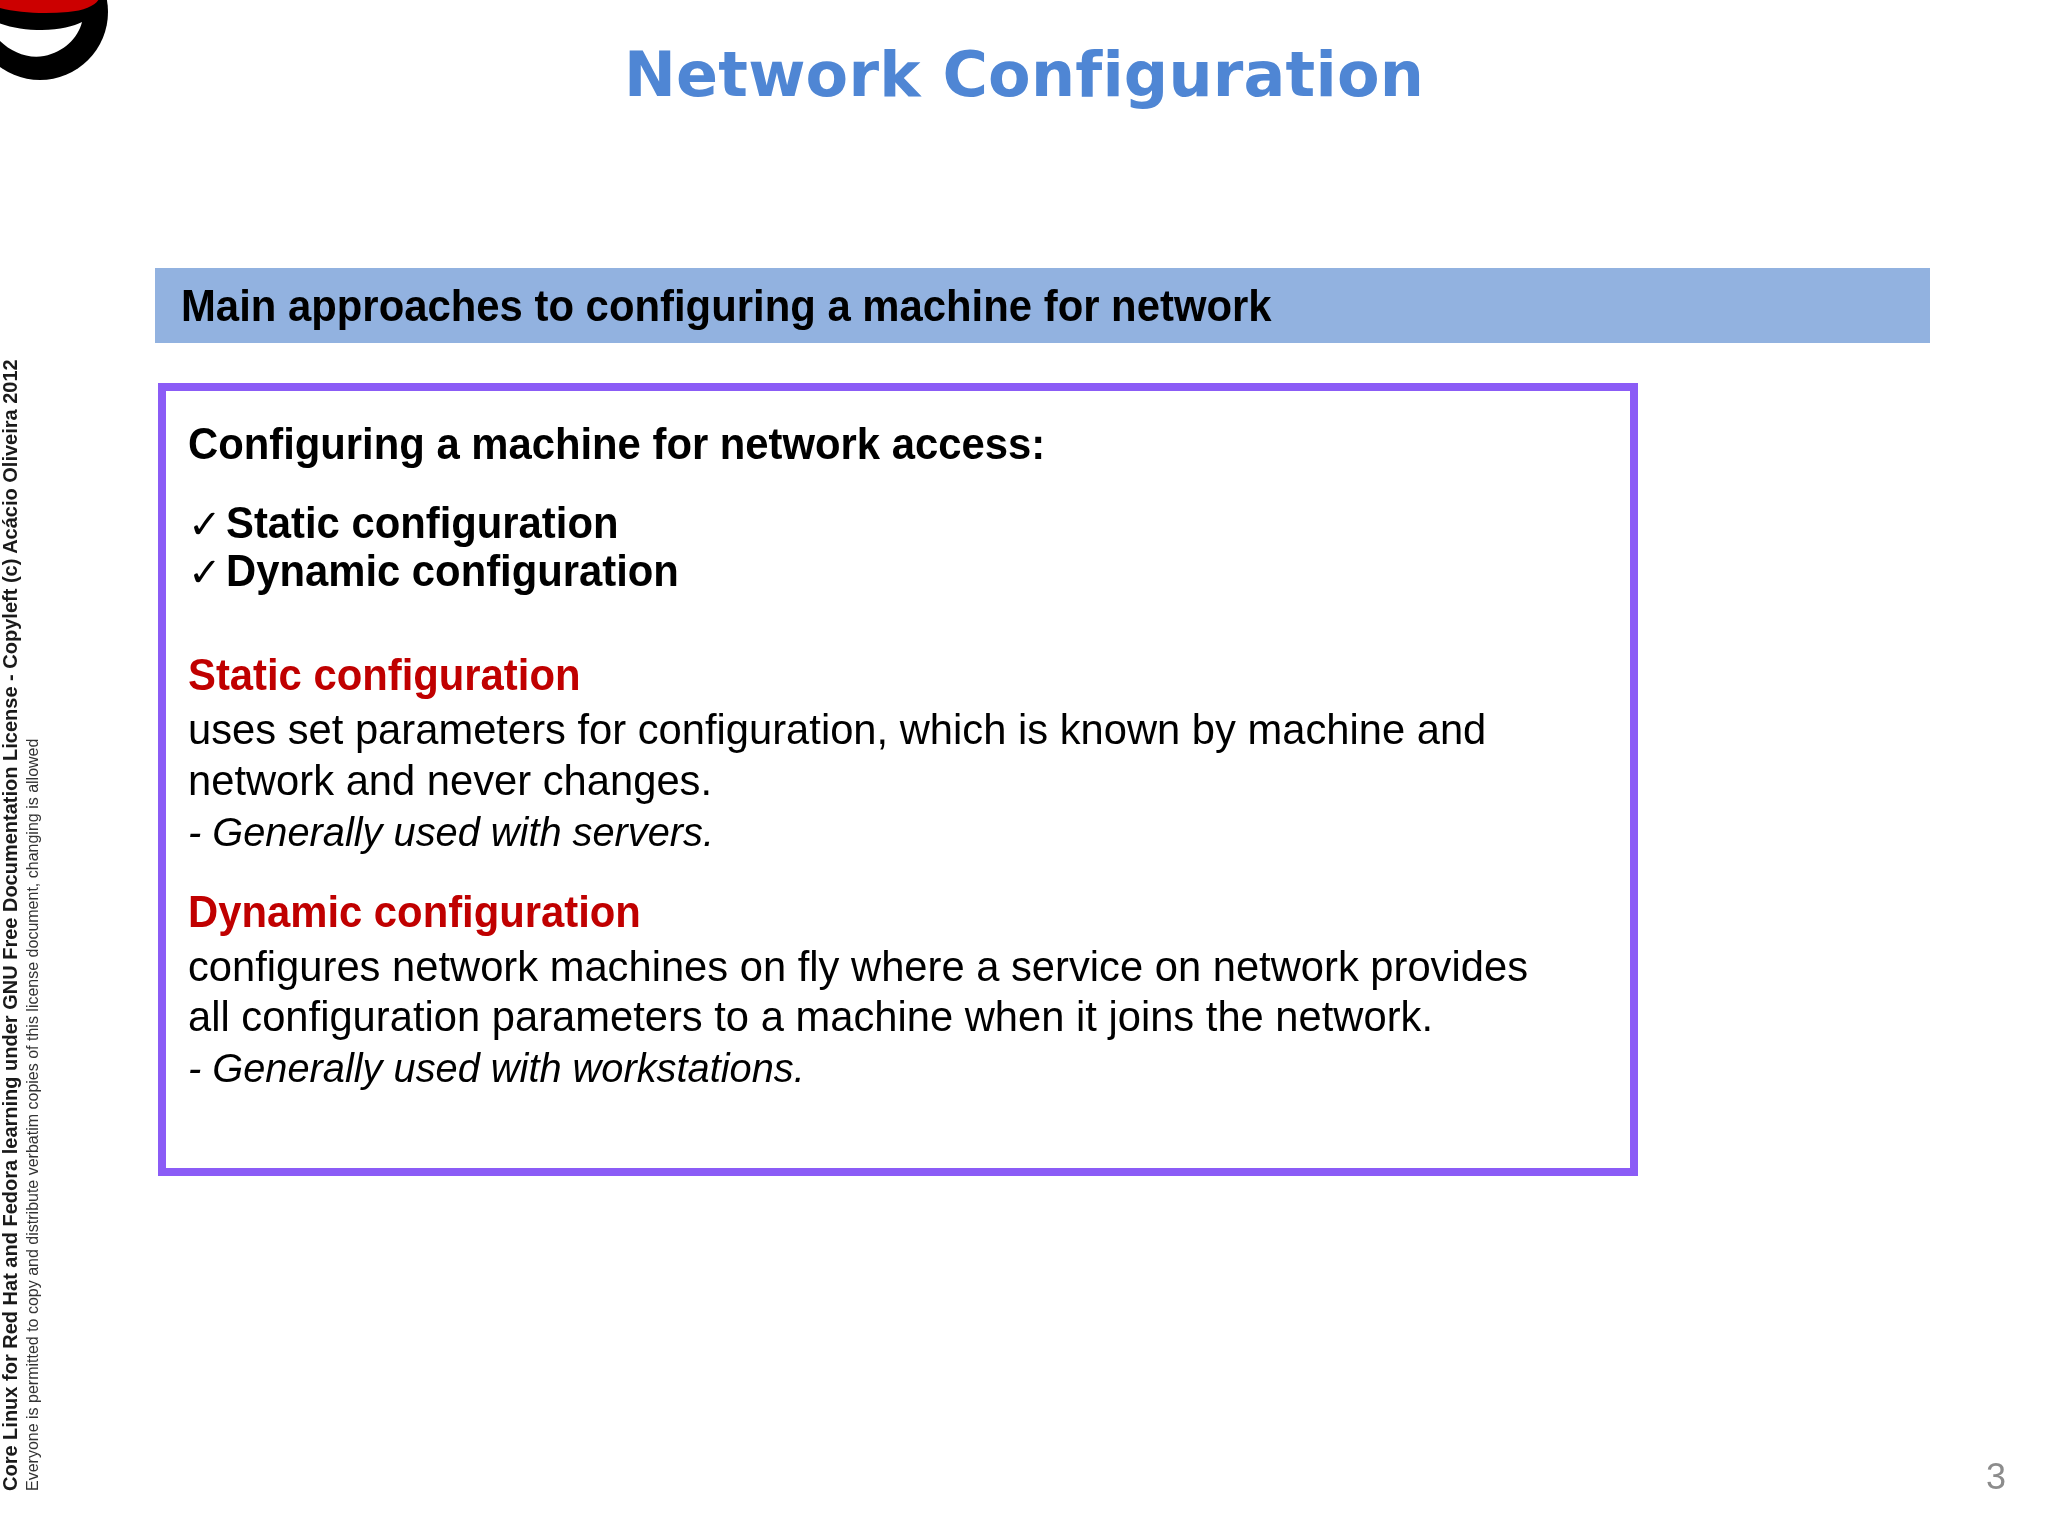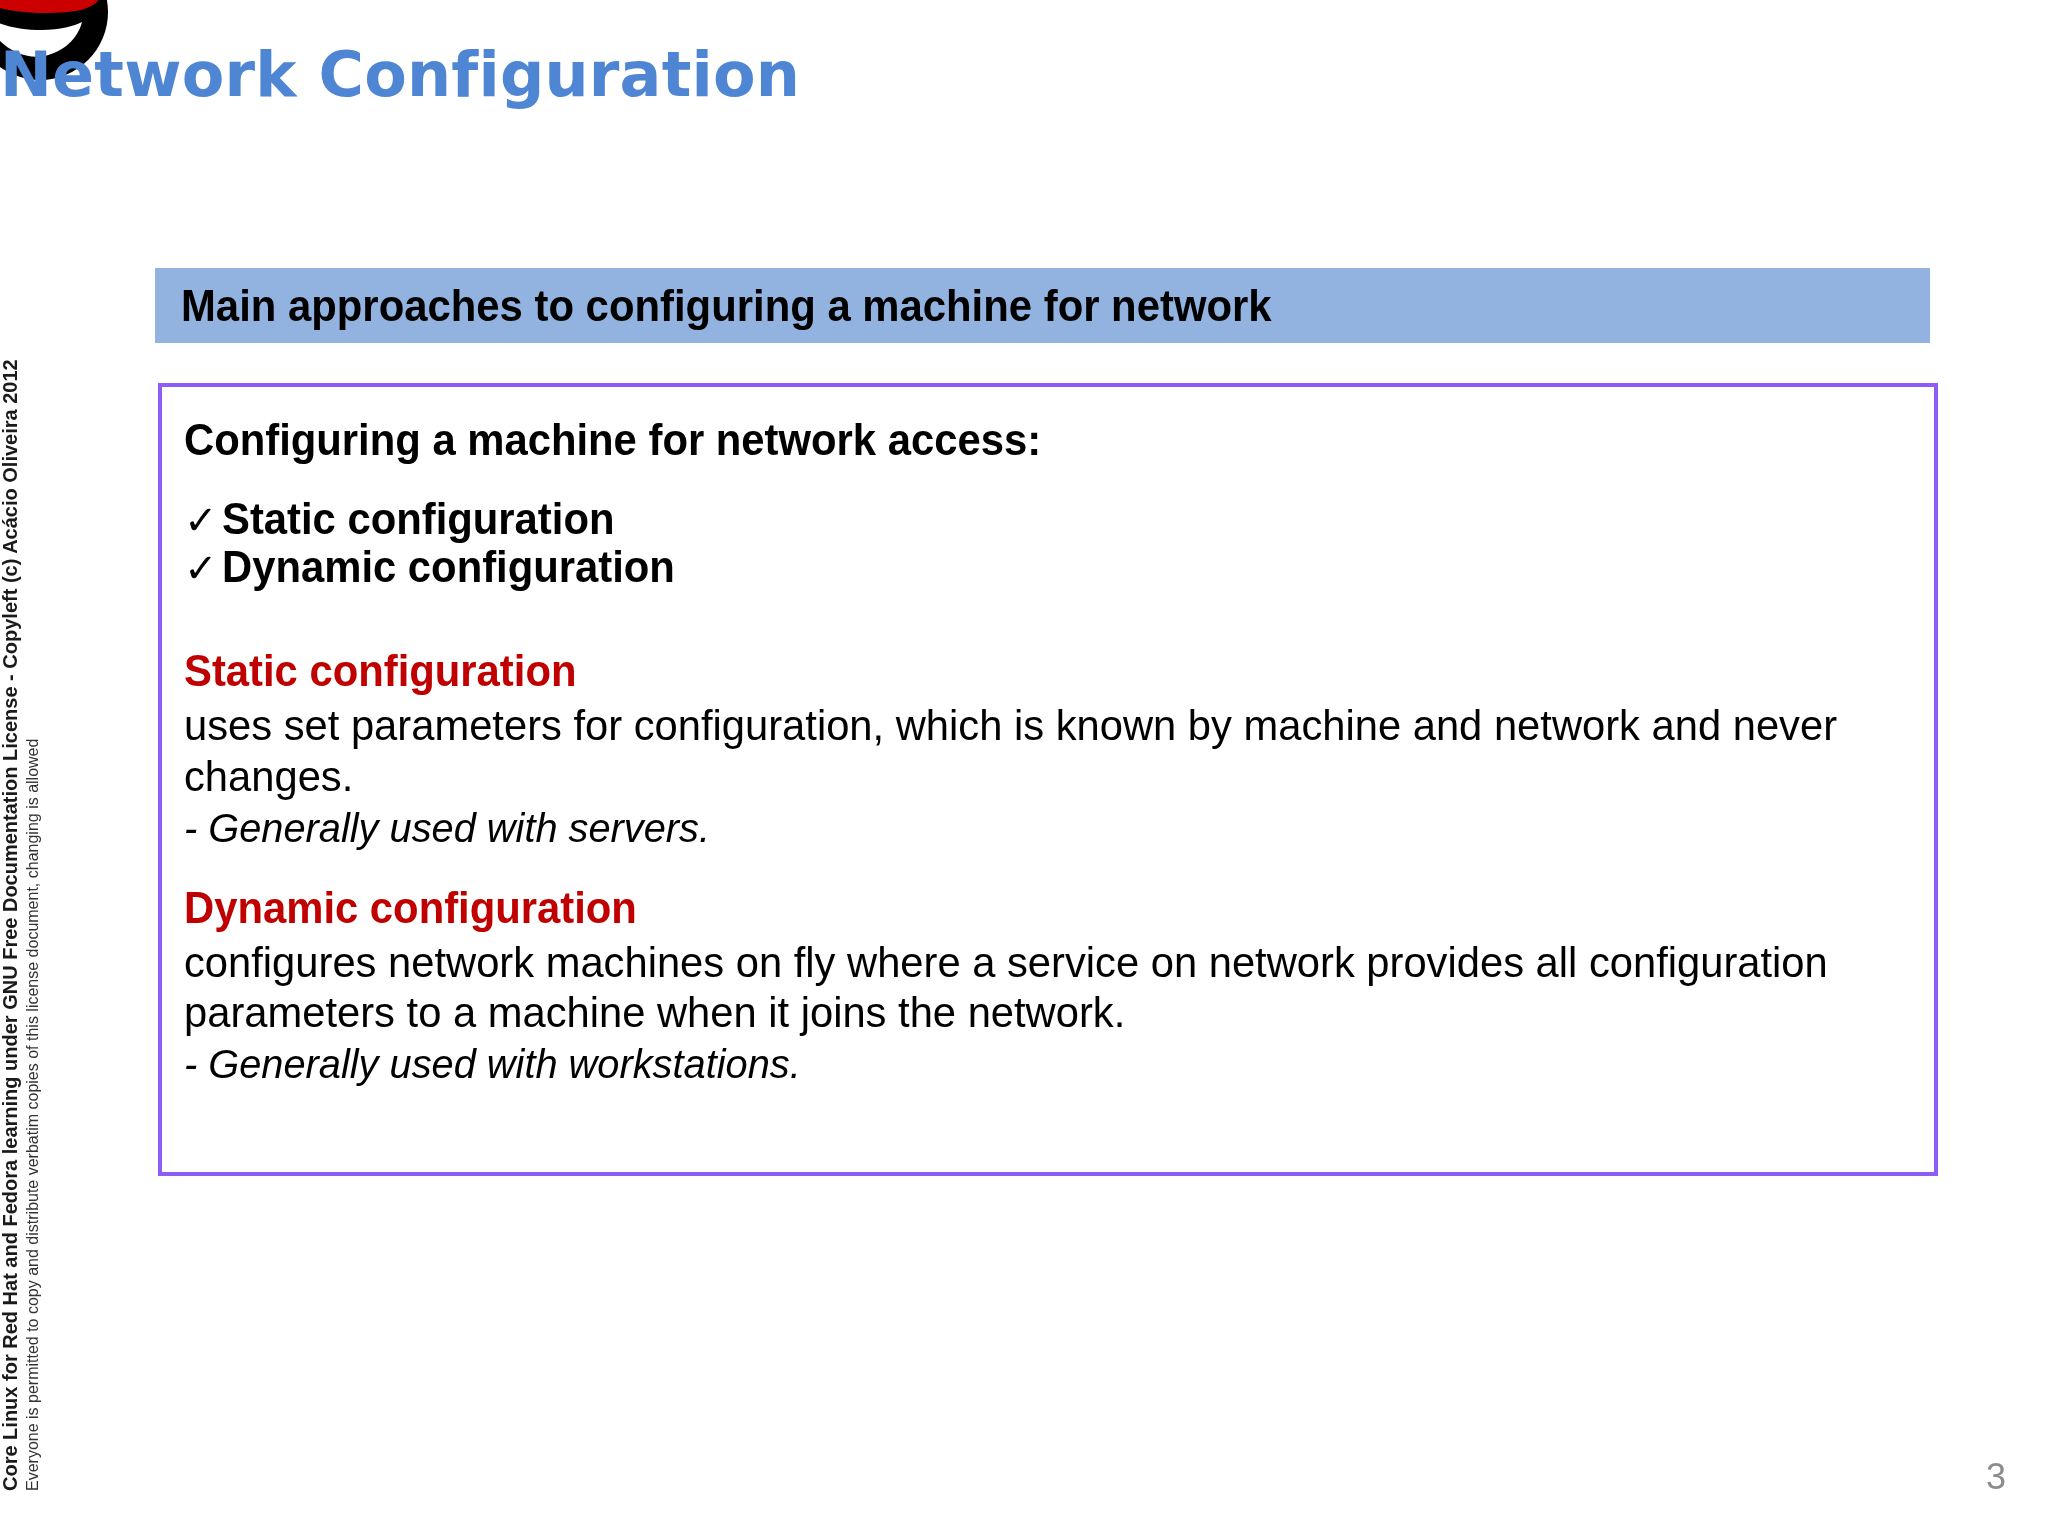--- a/index.html
+++ b/index.html
@@ -27,21 +27,21 @@
     height: 180px;
   }
   .logo-wrap svg { display: block; }
 
   
   .slide-title {
     position: absolute;
     left: 0;
     top: 38px;
     width: 2048px;
-    text-align: left;
+    text-align: center;
     font-size: 62px;
     font-weight: bold;
     color: #4f86d4;
     letter-spacing: 0.2px;
     font-family: "DejaVu Sans", sans-serif;
   }
 
   
   .header-band {
     position: absolute;
@@ -63,23 +63,23 @@
     transform: scaleX(0.93);
     transform-origin: left center;
     white-space: nowrap;
   }
 
   
   .content-box {
     position: absolute;
     left: 158px;
     top: 383px;
-    width: 1780px;
+    width: 1480px;
     height: 793px;
-    border: 4px solid #8b5cf6;
+    border: 8px solid #8b5cf6;
     background: #ffffff;
     box-sizing: border-box;
     padding: 28px 22px 0 22px;
   }
 
   .lead-line {
     font-family: "Liberation Sans Narrow", "Liberation Sans", sans-serif;
     font-weight: bold;
     font-size: 44px;
     color: #000000;

